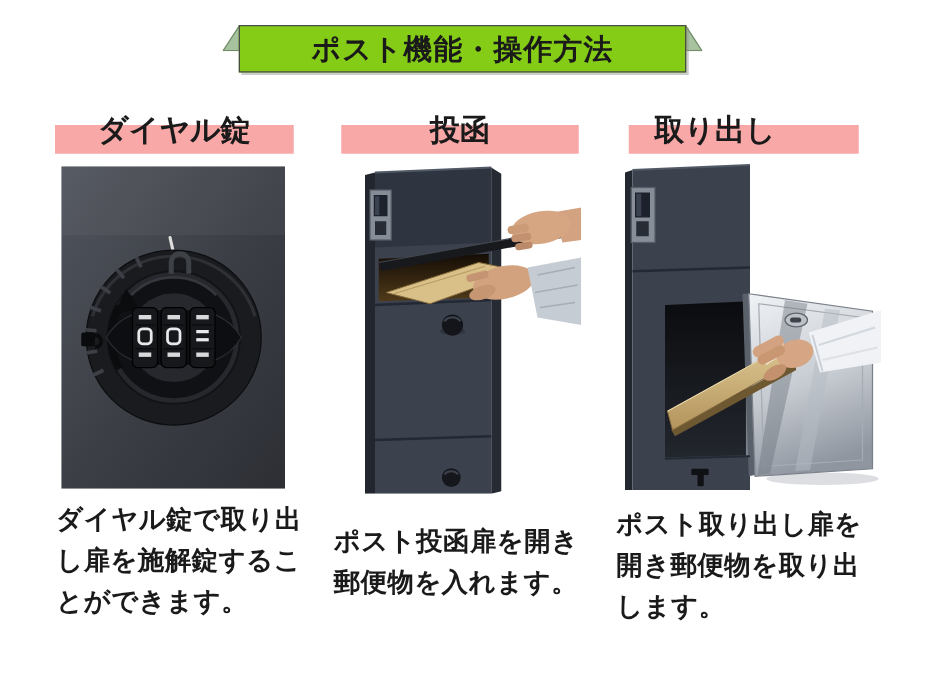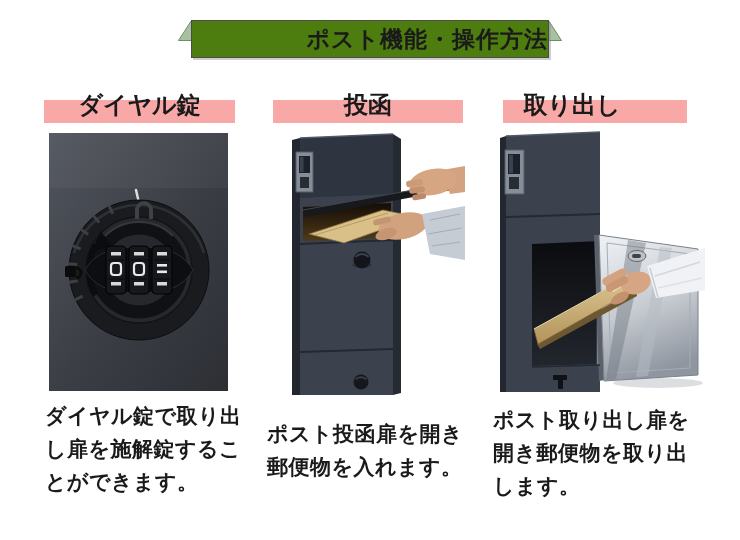--- a/index.html
+++ b/index.html
@@ -1,23 +1,23 @@
 <!DOCTYPE html>
 <html><head>
 <meta charset="utf-8">
 <style>
   html,body{margin:0;padding:0;background:#fff;}
   .screen{position:relative;width:740px;height:540px;background:#ffffff;overflow:hidden;
           font-family:"Liberation Sans","DejaVu Sans",sans-serif;color:#1a1a1a;}
   .abs{position:absolute;}
   
-  .banner-rect{left:191px;top:20px;width:358px;height:38px;background:#4d7c0f;
+  .banner-rect{left:191px;top:20px;width:358px;height:38px;background:#84cc16;
                border:1.6px solid #4b4b4b;box-sizing:border-box;
                box-shadow:2px 2px 0 rgba(145,145,145,.45);
-               display:flex;align-items:center;justify-content:flex-end;z-index:3;}
+               display:flex;align-items:center;justify-content:center;z-index:3;}
   .banner-title{font-size:23px;font-weight:700;letter-spacing:1px;white-space:nowrap;}
   .ribbon{width:14px;height:21px;z-index:2;}
   .ribbon-left{left:178px;top:20px;}
   .ribbon-right{left:548px;top:20px;}
   
   .hbar{height:23px;background:#f9a8a8;top:100px;z-index:1;}
   .hlabel{top:88px;height:34px;line-height:34px;text-align:center;font-size:24px;
           font-weight:700;z-index:2;white-space:nowrap;}
   
   .photo{overflow:hidden;}

